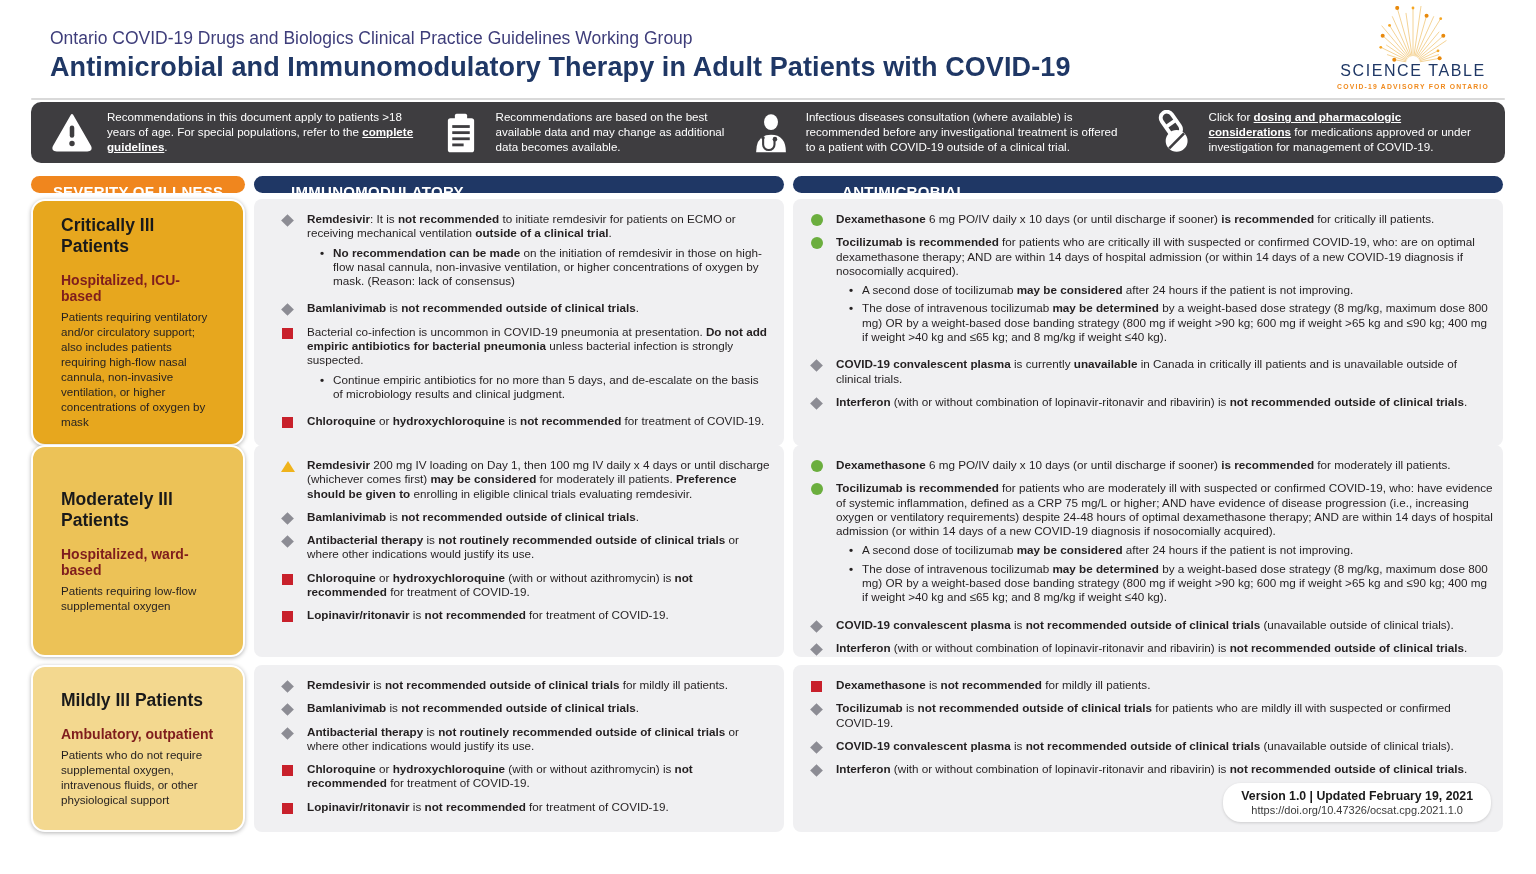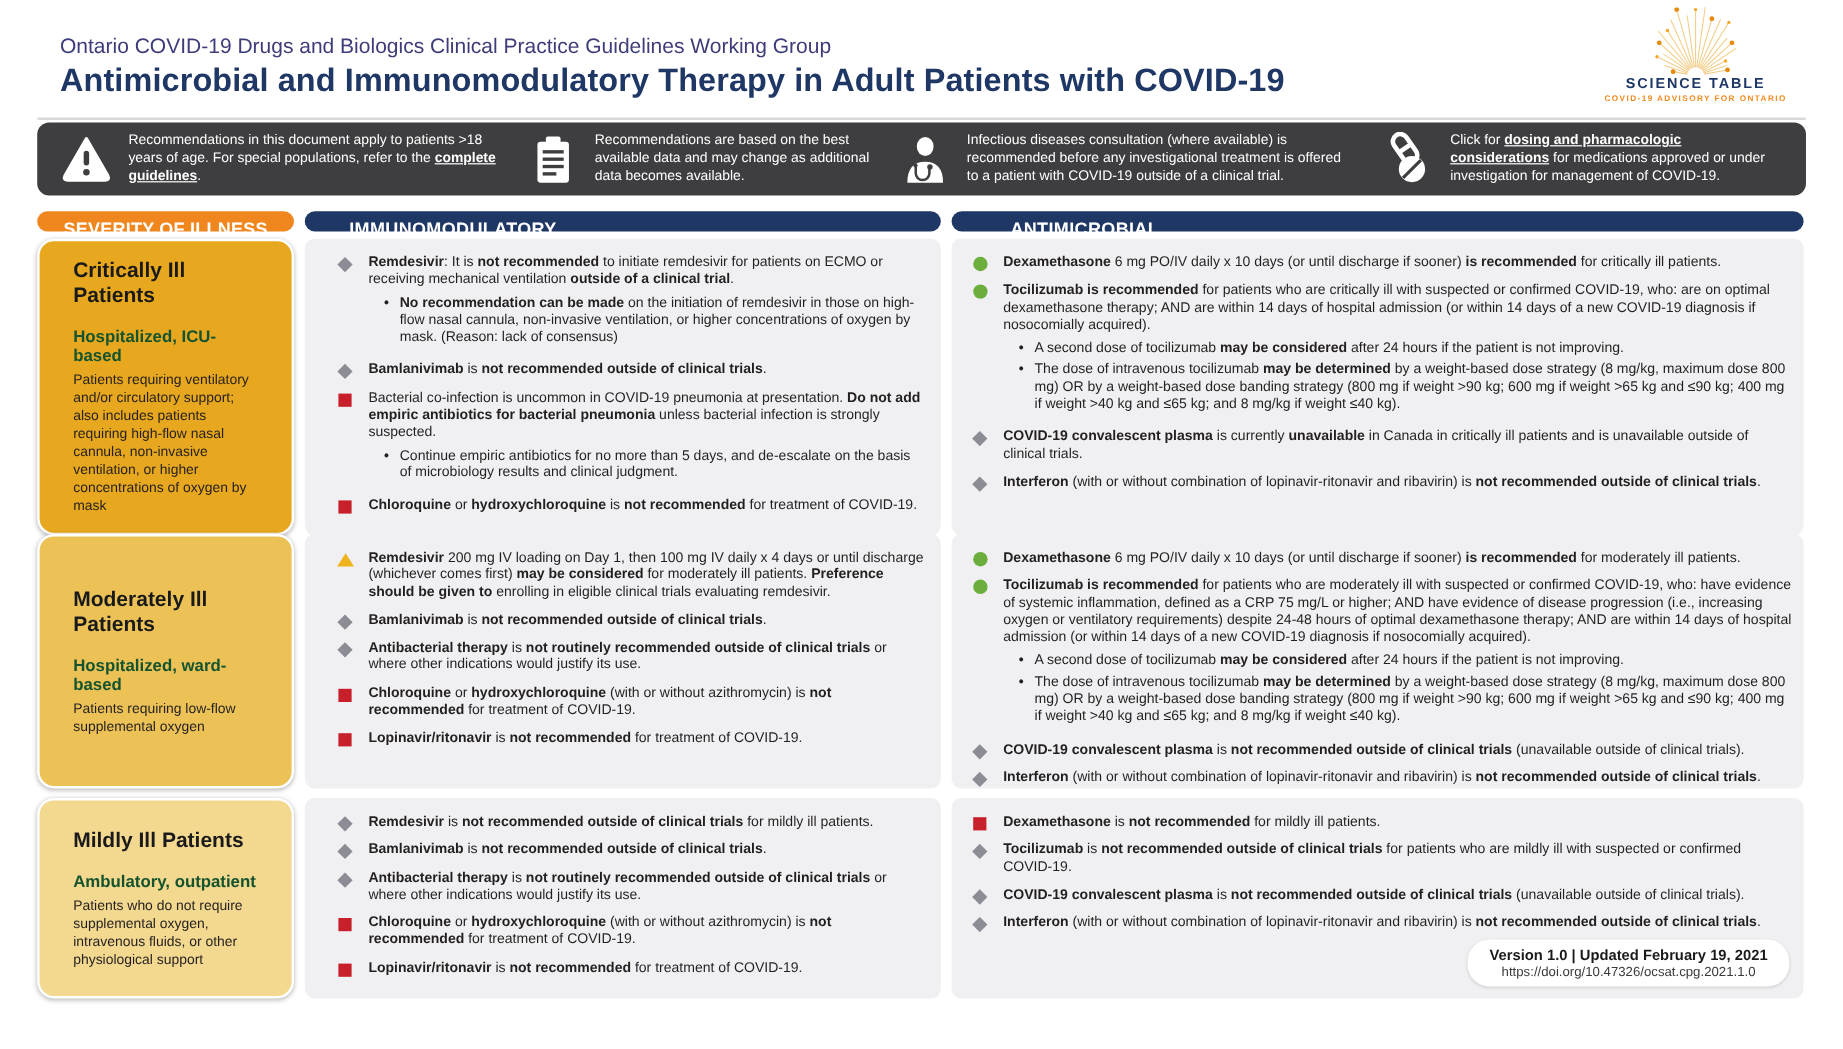--- a/index.html
+++ b/index.html
@@ -6,21 +6,21 @@
   html,body{width:1536px;height:874px}
   body{font-family:"Liberation Sans",sans-serif;background:#ffffff;color:#231F20;overflow:hidden}
   .page{position:relative;width:1536px;height:874px;padding:0 31px}
 
   
   header{position:relative;height:98px}
   .working-group{position:absolute;left:19px;top:28px;font-size:17.5px;color:#3E3D7A}
   .main-title{position:absolute;left:19px;top:52px;font-size:27px;color:#1F3765;font-weight:700;letter-spacing:.1px}
   .logo{position:absolute;right:16px;top:6px;width:152px;text-align:center}
   .logo svg{display:block;margin:0 auto}
-  .logo-name{font-size:12px;font-weight:700;color:#1F3765;letter-spacing:1.6px;margin-top:-4px}
+  .logo-name{font-size:16px;font-weight:400;color:#1F3765;letter-spacing:1.6px;margin-top:-4px}
   .logo-tag{font-size:6.8px;font-weight:700;color:#F08A1D;letter-spacing:1.2px;margin-top:3px}
 
   .hairline{height:2px;background:#d9d9d9;border-radius:1px}
 
   
   .banner{display:grid;grid-template-columns:1.09fr .87fr 1.13fr 1fr;background:#3E3D40;border-radius:10px;height:61px;align-items:center;margin-top:2px;padding:0 8px}
   .banner-item{display:flex;align-items:center;gap:14px;padding:0 12px}
   .banner-item p{font-size:11.6px;line-height:1.28;color:#fff}
   .bicon{flex:0 0 42px;height:46px}
   .bicon svg{width:42px;height:46px}
@@ -37,21 +37,21 @@
   
   .row{display:grid;grid-template-columns:214px 530px 710px;gap:9px;margin-top:8px}
   .row1{margin-top:6px;height:238px}
   .row2{height:212px}
   .row3{height:167px}
   .sev{border-radius:14px;border:2px solid #fff;box-shadow:0 1px 4px rgba(0,0,0,.3);padding:14px 28px;display:flex;flex-direction:column;justify-content:center}
   .sev1{background:#E7A71E}
   .sev2{background:#ECC257}
   .sev3{background:#F3D88F}
   .sev h2{font-size:17.5px;margin-bottom:15px;color:#1a1a1a}
-  .sev h3{font-size:14px;margin-bottom:5px;color:#14532d}
+  .sev h3{font-size:14px;margin-bottom:5px;color:#7f1d1d}
   .sev p{font-size:11.6px;line-height:1.3}
 
   .panel{background:#F0F0F2;border-radius:8px;padding:13px 14px 8px 26px;position:relative;overflow:hidden}
   .panel.immuno{padding-left:16px;padding-right:10px}
   .panel ul.rec-list{list-style:none}
   .rec-list > li{display:flex;margin-bottom:9px}
   .marker{flex:0 0 15px;margin-right:12px;display:flex;justify-content:center;align-items:flex-start;padding-top:2px}
   .marker .shape-diamond{width:9px;height:9px;background:#8C8C94;transform:rotate(45deg);margin-top:2px}
   .marker .shape-square{width:11px;height:11px;background:#C8202B;margin-top:1px}
   .marker .shape-triangle{width:0;height:0;border-left:7px solid transparent;border-right:7px solid transparent;border-bottom:11px solid #EFB31C;margin-top:1px}

